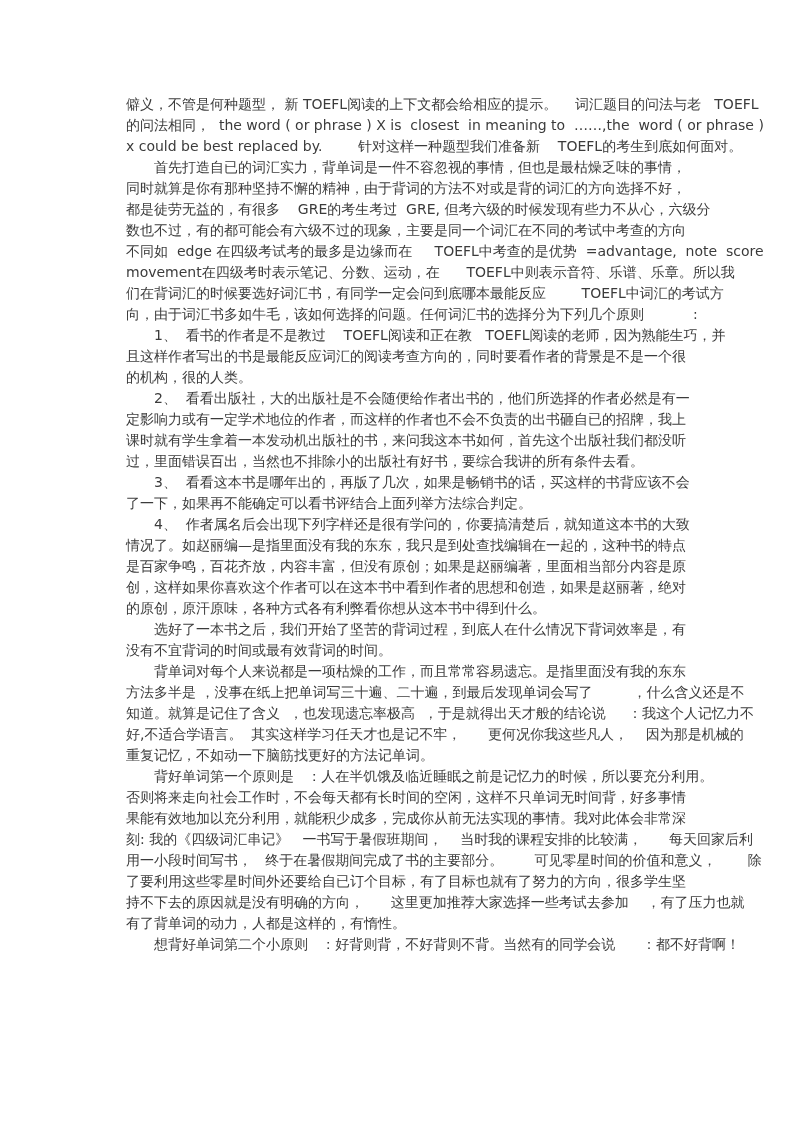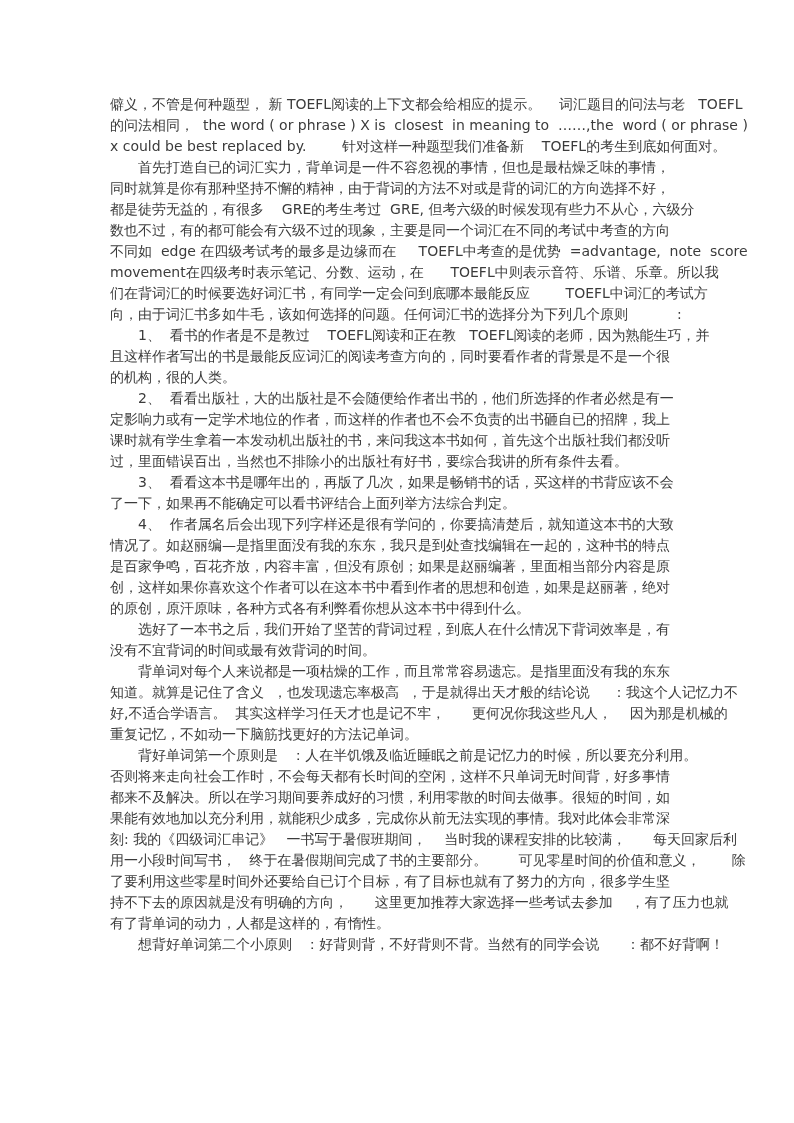--- a/index.html
+++ b/index.html
@@ -28,21 +28,21 @@
     height: 21px;
     line-height: 21px;
     letter-spacing: 0px;
     overflow: visible;
   }
 </style>
 </head>
 <body>
 
 <div class="page" style="background: rgb(255, 255, 255);">
-  <div class="text-block" style="color: rgb(59, 59, 59);">
+  <div class="text-block" style="color: rgb(59, 59, 59); margin-left: 16px;">
       <div class="line">僻义，不管是何种题型， 新 TOEFL阅读的上下文都会给相应的提示。    词汇题目的问法与老   TOEFL</div>
       <div class="line">的问法相同，  the word ( or phrase ) X is  closest  in meaning to  ……,the  word ( or phrase )</div>
       <div class="line">x could be best replaced by.        针对这样一种题型我们准备新    TOEFL的考生到底如何面对。</div>
       <div class="line">　　首先打造自已的词汇实力，背单词是一件不容忽视的事情，但也是最枯燥乏味的事情，</div>
       <div class="line">同时就算是你有那种坚持不懈的精神，由于背词的方法不对或是背的词汇的方向选择不好，</div>
       <div class="line">都是徒劳无益的，有很多    GRE的考生考过  GRE, 但考六级的时候发现有些力不从心，六级分</div>
       <div class="line">数也不过，有的都可能会有六级不过的现象，主要是同一个词汇在不同的考试中考查的方向</div>
       <div class="line">不同如  edge 在四级考试考的最多是边缘而在     TOEFL中考查的是优势  =advantage,  note  score</div>
       <div class="line">movement在四级考时表示笔记、分数、运动，在      TOEFL中则表示音符、乐谱、乐章。所以我</div>
       <div class="line">们在背词汇的时候要选好词汇书，有同学一定会问到底哪本最能反应        TOEFL中词汇的考试方</div>
@@ -57,26 +57,26 @@
       <div class="line">　　3、  看看这本书是哪年出的，再版了几次，如果是畅销书的话，买这样的书背应该不会</div>
       <div class="line">了一下，如果再不能确定可以看书评结合上面列举方法综合判定。</div>
       <div class="line">　　4、  作者属名后会出现下列字样还是很有学问的，你要搞清楚后，就知道这本书的大致</div>
       <div class="line">情况了。如赵丽编—是指里面没有我的东东，我只是到处查找编辑在一起的，这种书的特点</div>
       <div class="line">是百家争鸣，百花齐放，内容丰富，但没有原创；如果是赵丽编著，里面相当部分内容是原</div>
       <div class="line">创，这样如果你喜欢这个作者可以在这本书中看到作者的思想和创造，如果是赵丽著，绝对</div>
       <div class="line">的原创，原汗原味，各种方式各有利弊看你想从这本书中得到什么。</div>
       <div class="line">　　选好了一本书之后，我们开始了坚苦的背词过程，到底人在什么情况下背词效率是，有</div>
       <div class="line">没有不宜背词的时间或最有效背词的时间。</div>
       <div class="line">　　背单词对每个人来说都是一项枯燥的工作，而且常常容易遗忘。是指里面没有我的东东</div>
+      <div class="line">方法多半是 ，没事在纸上把单词写三十遍、二十遍，到最后发现单词会写了         ，什么含义还是不</div>
       <div class="line">知道。就算是记住了含义  ，也发现遗忘率极高  ，于是就得出天才般的结论说     ：我这个人记忆力不</div>
       <div class="line">好,不适合学语言。  其实这样学习任天才也是记不牢，      更何况你我这些凡人，    因为那是机械的</div>
       <div class="line">重复记忆，不如动一下脑筋找更好的方法记单词。</div>
       <div class="line">　　背好单词第一个原则是   ：人在半饥饿及临近睡眠之前是记忆力的时候，所以要充分利用。</div>
       <div class="line">否则将来走向社会工作时，不会每天都有长时间的空闲，这样不只单词无时间背，好多事情</div>
-      <div class="line">都来不及解决。所以在学习期间要养成好的习惯，利用零散的时间去做事。很短的时间，如</div>
       <div class="line">果能有效地加以充分利用，就能积少成多，完成你从前无法实现的事情。我对此体会非常深</div>
       <div class="line">刻: 我的《四级词汇串记》   一书写于暑假班期间，    当时我的课程安排的比较满，      每天回家后利</div>
       <div class="line">用一小段时间写书，   终于在暑假期间完成了书的主要部分。       可见零星时间的价值和意义，       除</div>
       <div class="line">了要利用这些零星时间外还要给自已订个目标，有了目标也就有了努力的方向，很多学生坚</div>
       <div class="line">持不下去的原因就是没有明确的方向，      这里更加推荐大家选择一些考试去参加    ，有了压力也就</div>
       <div class="line">有了背单词的动力，人都是这样的，有惰性。</div>
       <div class="line">　　想背好单词第二个小原则   ：好背则背，不好背则不背。当然有的同学会说      ：都不好背啊！</div>
     </div>
 </div>
 

